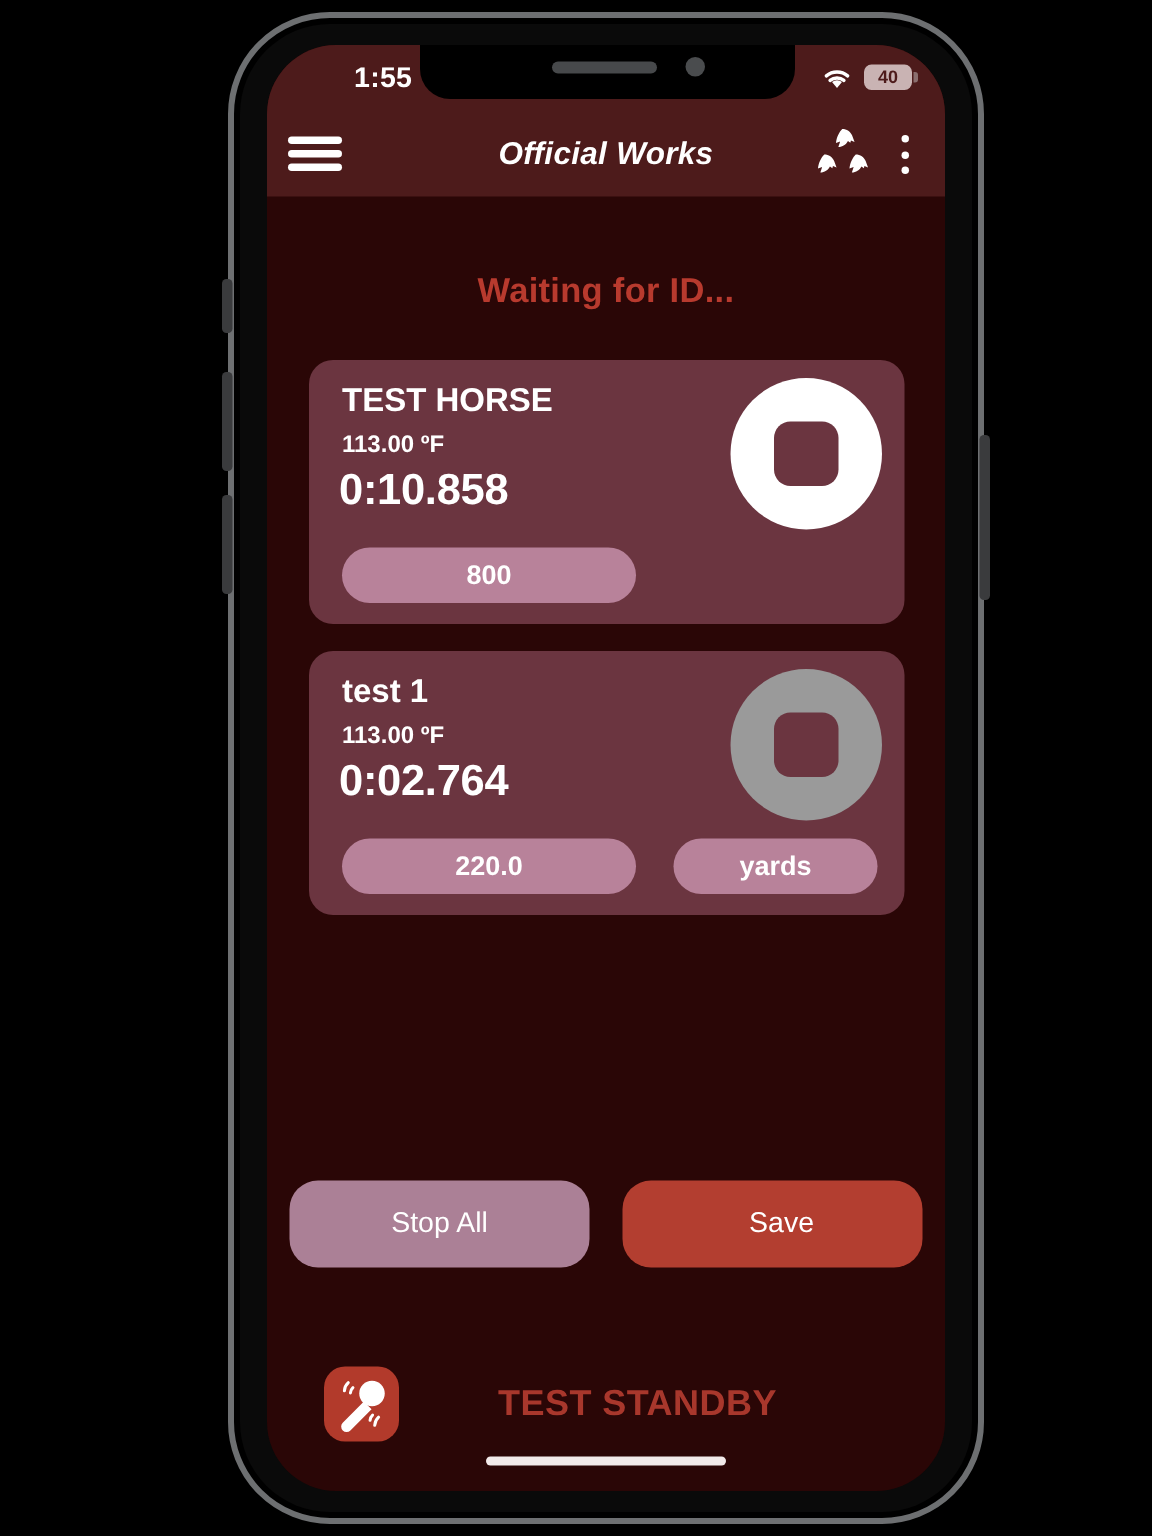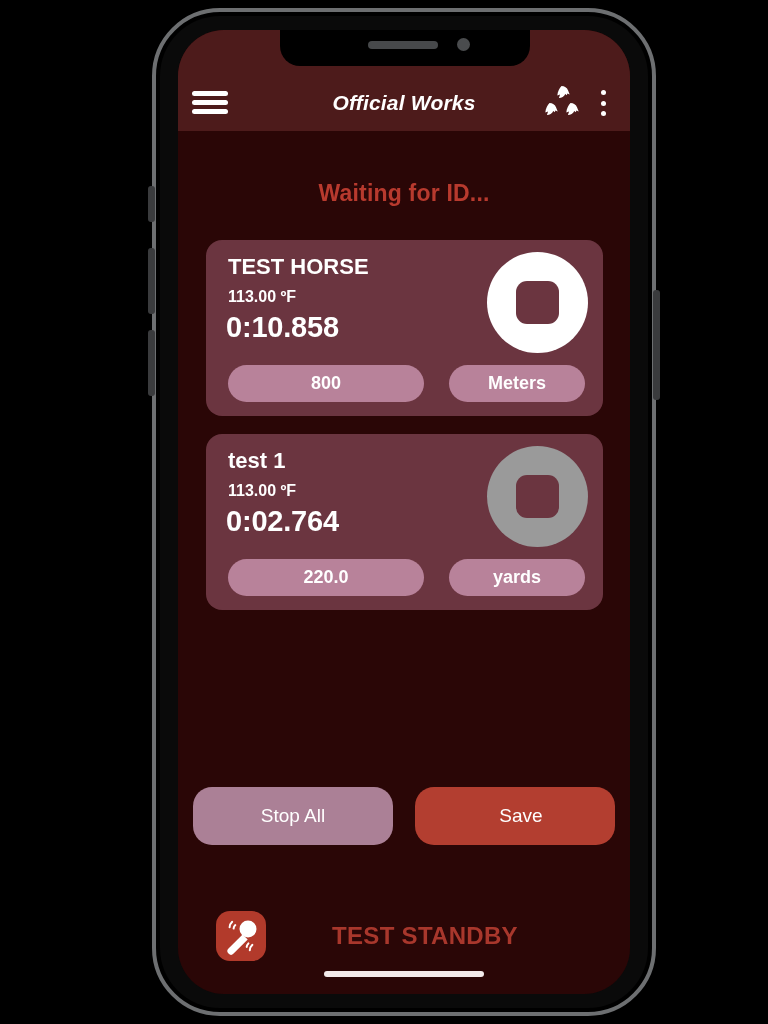--- a/index.html
+++ b/index.html
@@ -222,20 +222,33 @@
 
   <div class="side-btn btn-silence"></div>
   <div class="side-btn btn-volup"></div>
   <div class="side-btn btn-voldn"></div>
   <div class="side-btn btn-power"></div>
 
   <div class="screen">
 
     <div class="appbar">
 
+      <div class="statusbar">
+        <div class="sb-time">1:55</div>
+        <div class="sb-right">
+          <svg class="wifi-ic" width="22" height="16" viewBox="0 0 22 16">
+            <path d="M11 14.6 L7.7 10.6 a5.2 5.2 0 0 1 6.6 0 Z" fill="#ffffff"></path>
+            <path d="M3.9 6.6 a11 11 0 0 1 14.2 0" stroke="#ffffff" stroke-width="2.3" fill="none" stroke-linecap="round"></path>
+            <path d="M6.4 9.6 a7.2 7.2 0 0 1 9.2 0" stroke="#ffffff" stroke-width="2.3" fill="none" stroke-linecap="round"></path>
+          </svg>
+          <div class="battery">
+            <span>40</span>
+          </div>
+        </div>
+      </div>
 
       <div class="navrow">
         <div class="hamburger">
           <i></i>
           <i></i>
           <i></i>
         </div>
         <div class="appbar-title">Official Works</div>
         <svg class="logo-horses" viewBox="0 0 40 38">
           <g fill="#ffffff">
@@ -255,21 +268,20 @@
     <div class="waiting">Waiting for ID...</div>
 
     <div class="card card-1">
       <div class="card-name">TEST HORSE</div>
       <div class="card-temp">113.00 ºF</div>
       <div class="card-time">0:10.858</div>
       <div class="stopbtn active">
         <div class="sq"></div>
       </div>
       <div class="pill pill-dist">800</div>
-      <div class="pill pill-unit">Meters</div>
     </div>
 
     <div class="card card-2">
       <div class="card-name">test 1</div>
       <div class="card-temp">113.00 ºF</div>
       <div class="card-time">0:02.764</div>
       <div class="stopbtn inactive">
         <div class="sq"></div>
       </div>
       <div class="pill pill-dist">220.0</div>

